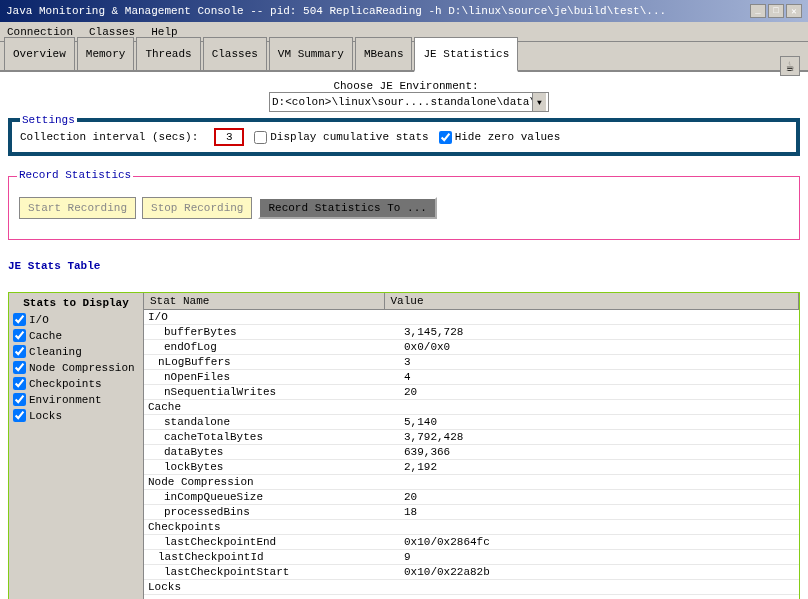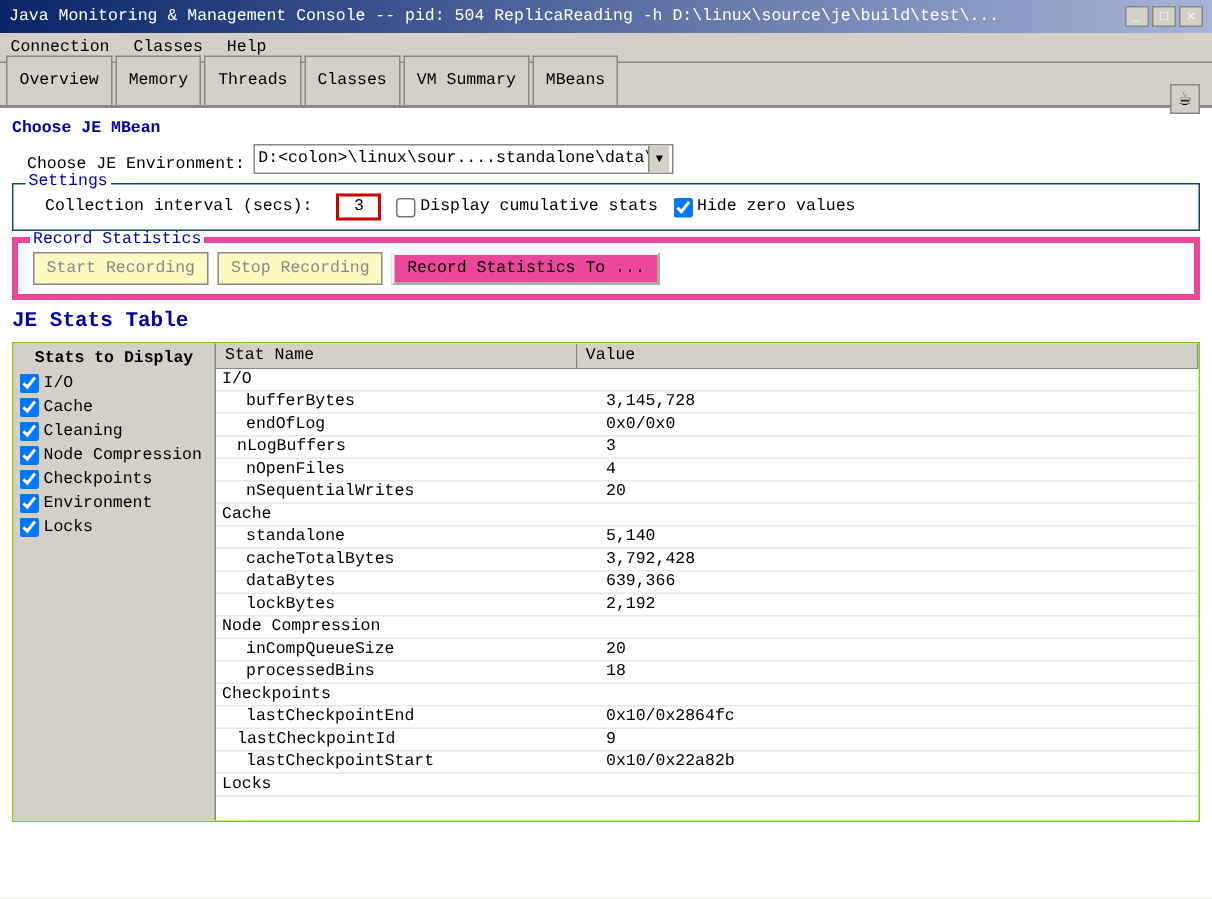--- a/index.html
+++ b/index.html
@@ -90,23 +90,24 @@
     }
     
     .section-label {
       color: #0000aa;
       font-size: 11px;
       font-weight: bold;
       margin-bottom: 4px;
     }
     .form-row {
       display: flex;
-      align-items: flex-end;
+      align-items: center;
       margin-bottom: 6px;
       margin-left: 10px;
+      flex-direction: column;
     }
     .form-label {
       font-size: 11px;
       margin-right: 6px;
     }
     .combo-box {
       background: white;
       border: 1px solid #888;
       font-size: 11px;
       padding: 1px 2px;
@@ -121,22 +122,22 @@
       border-left: 1px solid #888;
       width: 16px;
       height: 18px;
       display: flex;
       align-items: center;
       justify-content: center;
       font-size: 8px;
     }
     
     .settings-panel {
-      border: 1px solid #0c4a6e;
-      padding: 6px 21px;
+      border: 4px solid #0c4a6e;
+      padding: 6px 8px;
       margin: 4px 0;
       position: relative;
     }
     .settings-legend {
       position: absolute;
       top: -8px;
       left: 8px;
       background: white;
       padding: 0 2px;
       color: #0000aa;
@@ -156,23 +157,23 @@
       font-family: 'Courier New', monospace;
     }
     .checkbox-label {
       display: flex;
       align-items: center;
       gap: 3px;
       font-size: 11px;
     }
     
     .record-panel {
-      border: 4px solid #ec4899;
-      padding: 6px 10px;
-      margin: 4px 0;
+      border: 1px solid #ec4899;
+      padding: 20px 10px;
+      margin: 20px 0;
       position: relative;
     }
     .record-legend {
       position: absolute;
       top: -8px;
       left: 8px;
       background: white;
       padding: 0 2px;
       color: #0000aa;
       font-size: 11px;
@@ -188,32 +189,32 @@
       font-size: 11px;
       padding: 2px 8px;
       cursor: pointer;
       height: 22px;
       font-family: 'Courier New', monospace;
     }
     .btn:disabled {
       color: #888;
     }
     .btn-primary {
-      background: #ec4899;
+      background: #737373;
       border: 2px outset #fff;
     }
     
     .stats-table-section {
       margin-top: 6px;
     }
     .stats-table-title {
       color: #0000aa;
-      font-size: 14px;
+      font-size: 11px;
       font-weight: bold;
-      margin-bottom: 6px;
+      margin-bottom: 20px;
     }
     .stats-container {
       display: flex;
       border: 1px solid #84cc16;
       height: 320px;
       justify-content: space-between;
     }
     
     .stats-left {
       width: 135px;
@@ -314,26 +315,26 @@
   <span class="menu-item">Help</span>
 </div>
 
 <div id="tab-bar">
   <div class="tab">Overview</div>
   <div class="tab">Memory</div>
   <div class="tab">Threads</div>
   <div class="tab">Classes</div>
   <div class="tab">VM Summary</div>
   <div class="tab">MBeans</div>
+  <div class="tab active">JE Statistics</div>
   <div id="monkey-icon">☕</div>
 </div>
 
 <div id="main-content">
 
-  <div class="section-label">Choose JE MBean</div>
   <div class="form-row">
     <span class="form-label">Choose JE Environment:</span>
     <div class="combo-box">
       <span style="font-size:11px; overflow:hidden; white-space:nowrap;">D:&lt;colon&gt;\linux\sour....standalone\data\rep0</span>
       <div class="combo-arrow">▼</div>
     </div>
   </div>
 
   <div style="margin: 4px 0; position: relative;">
     <div class="settings-panel">

